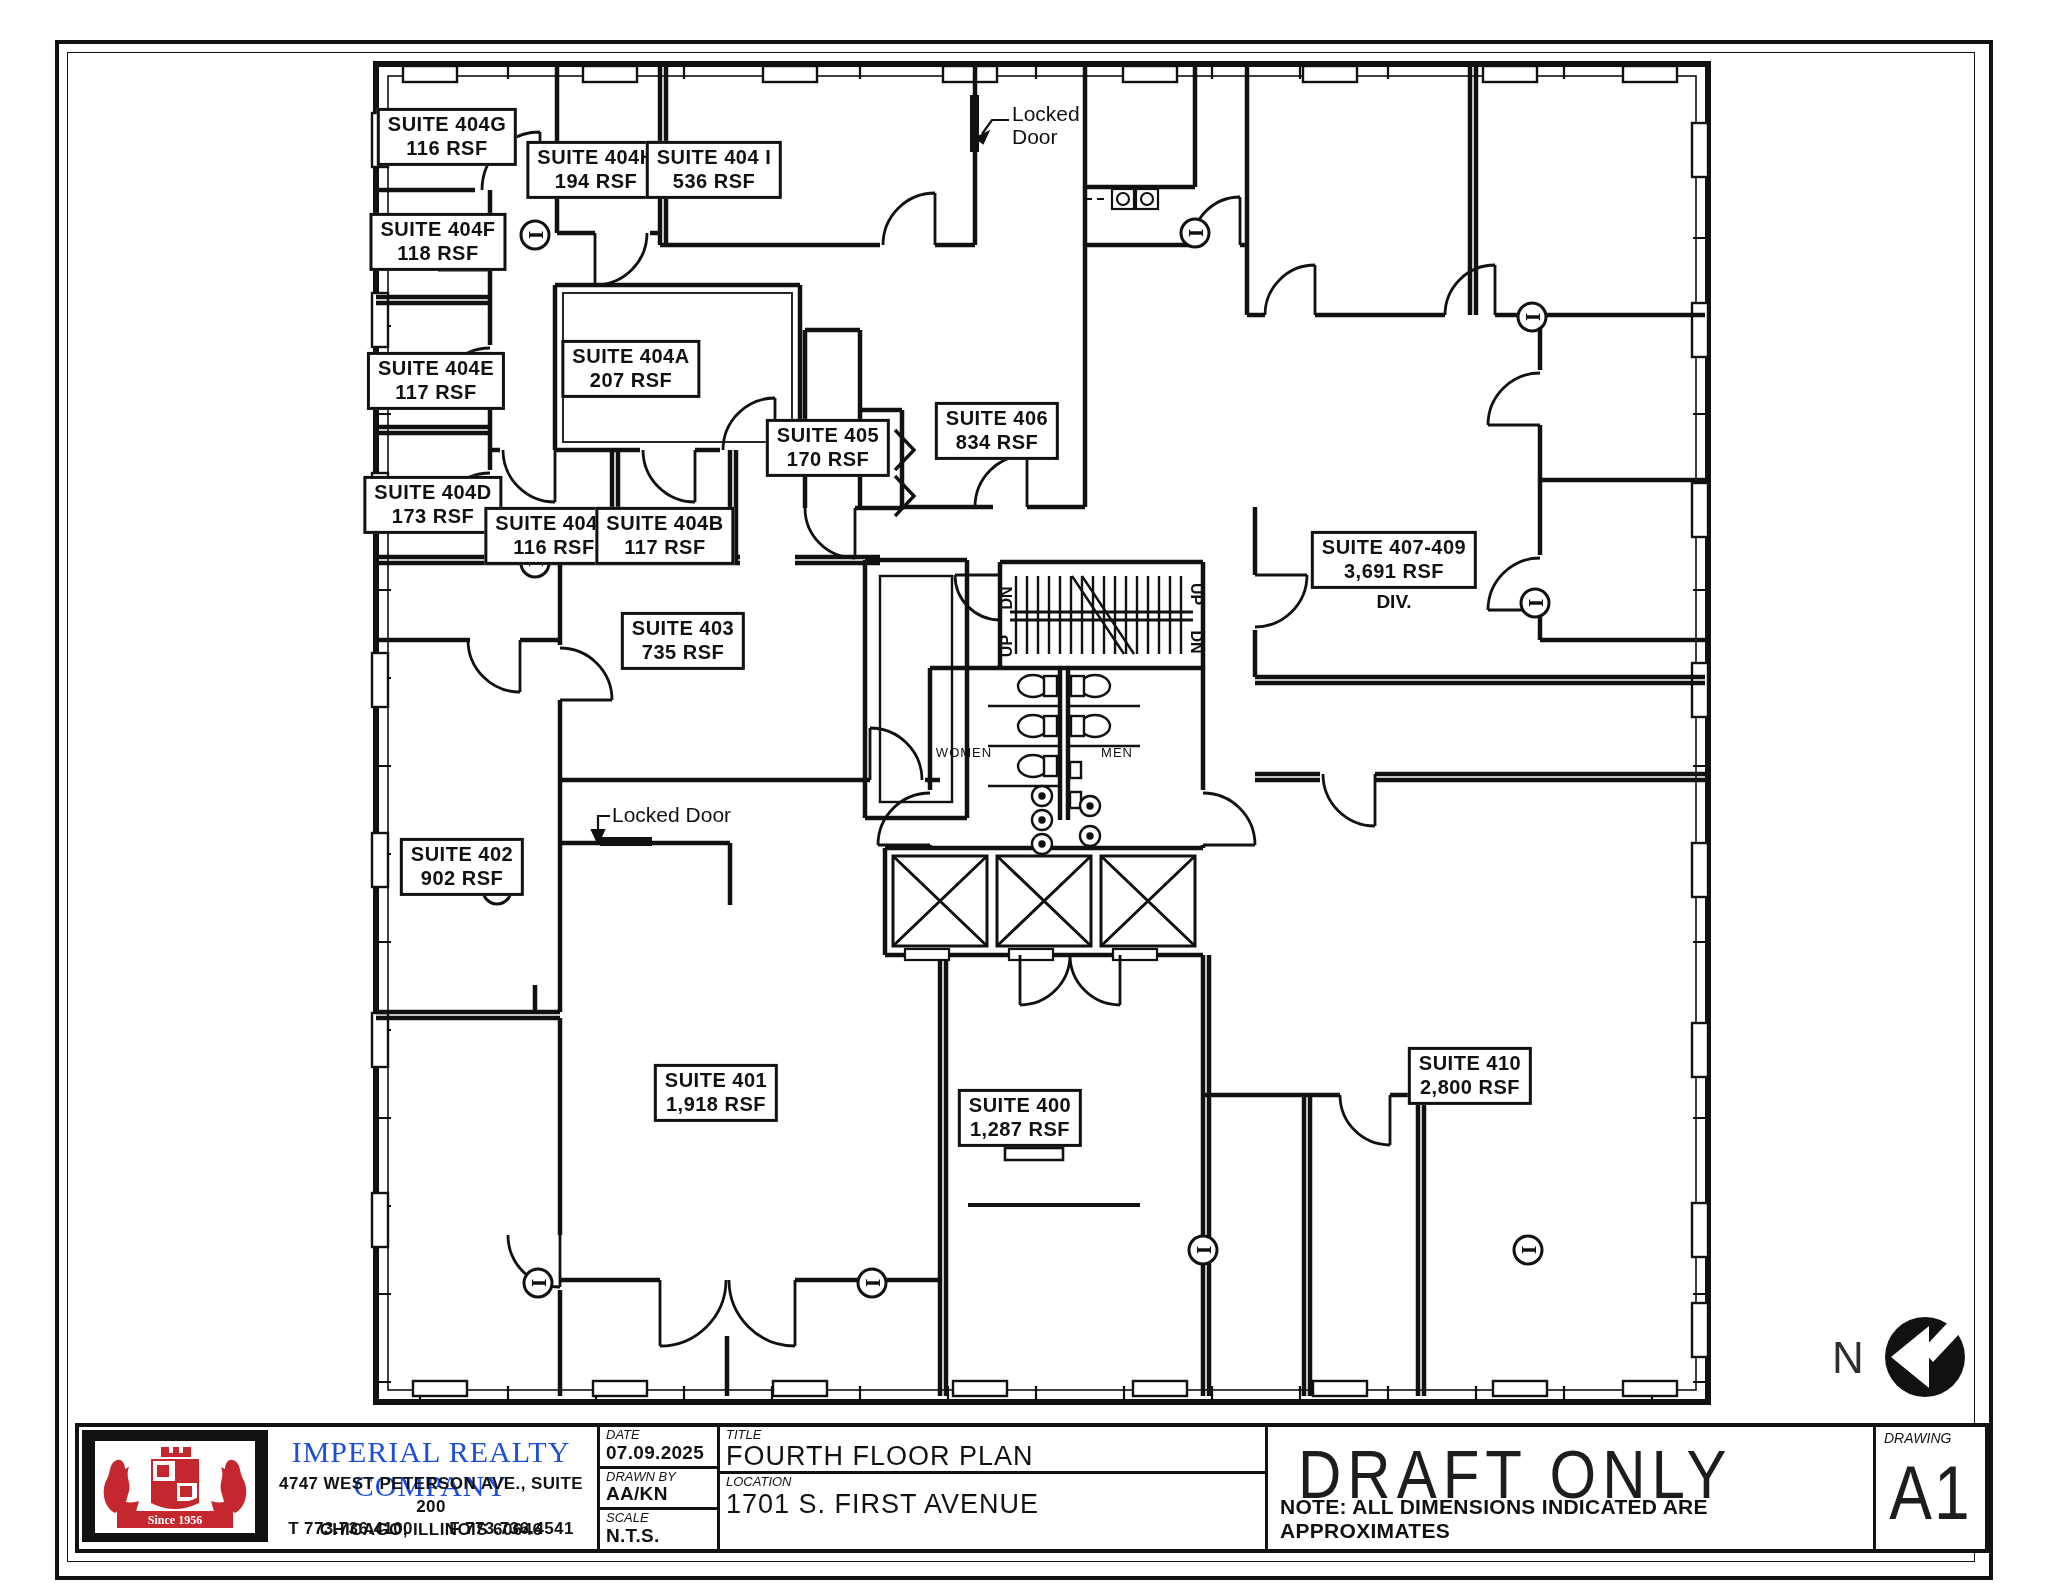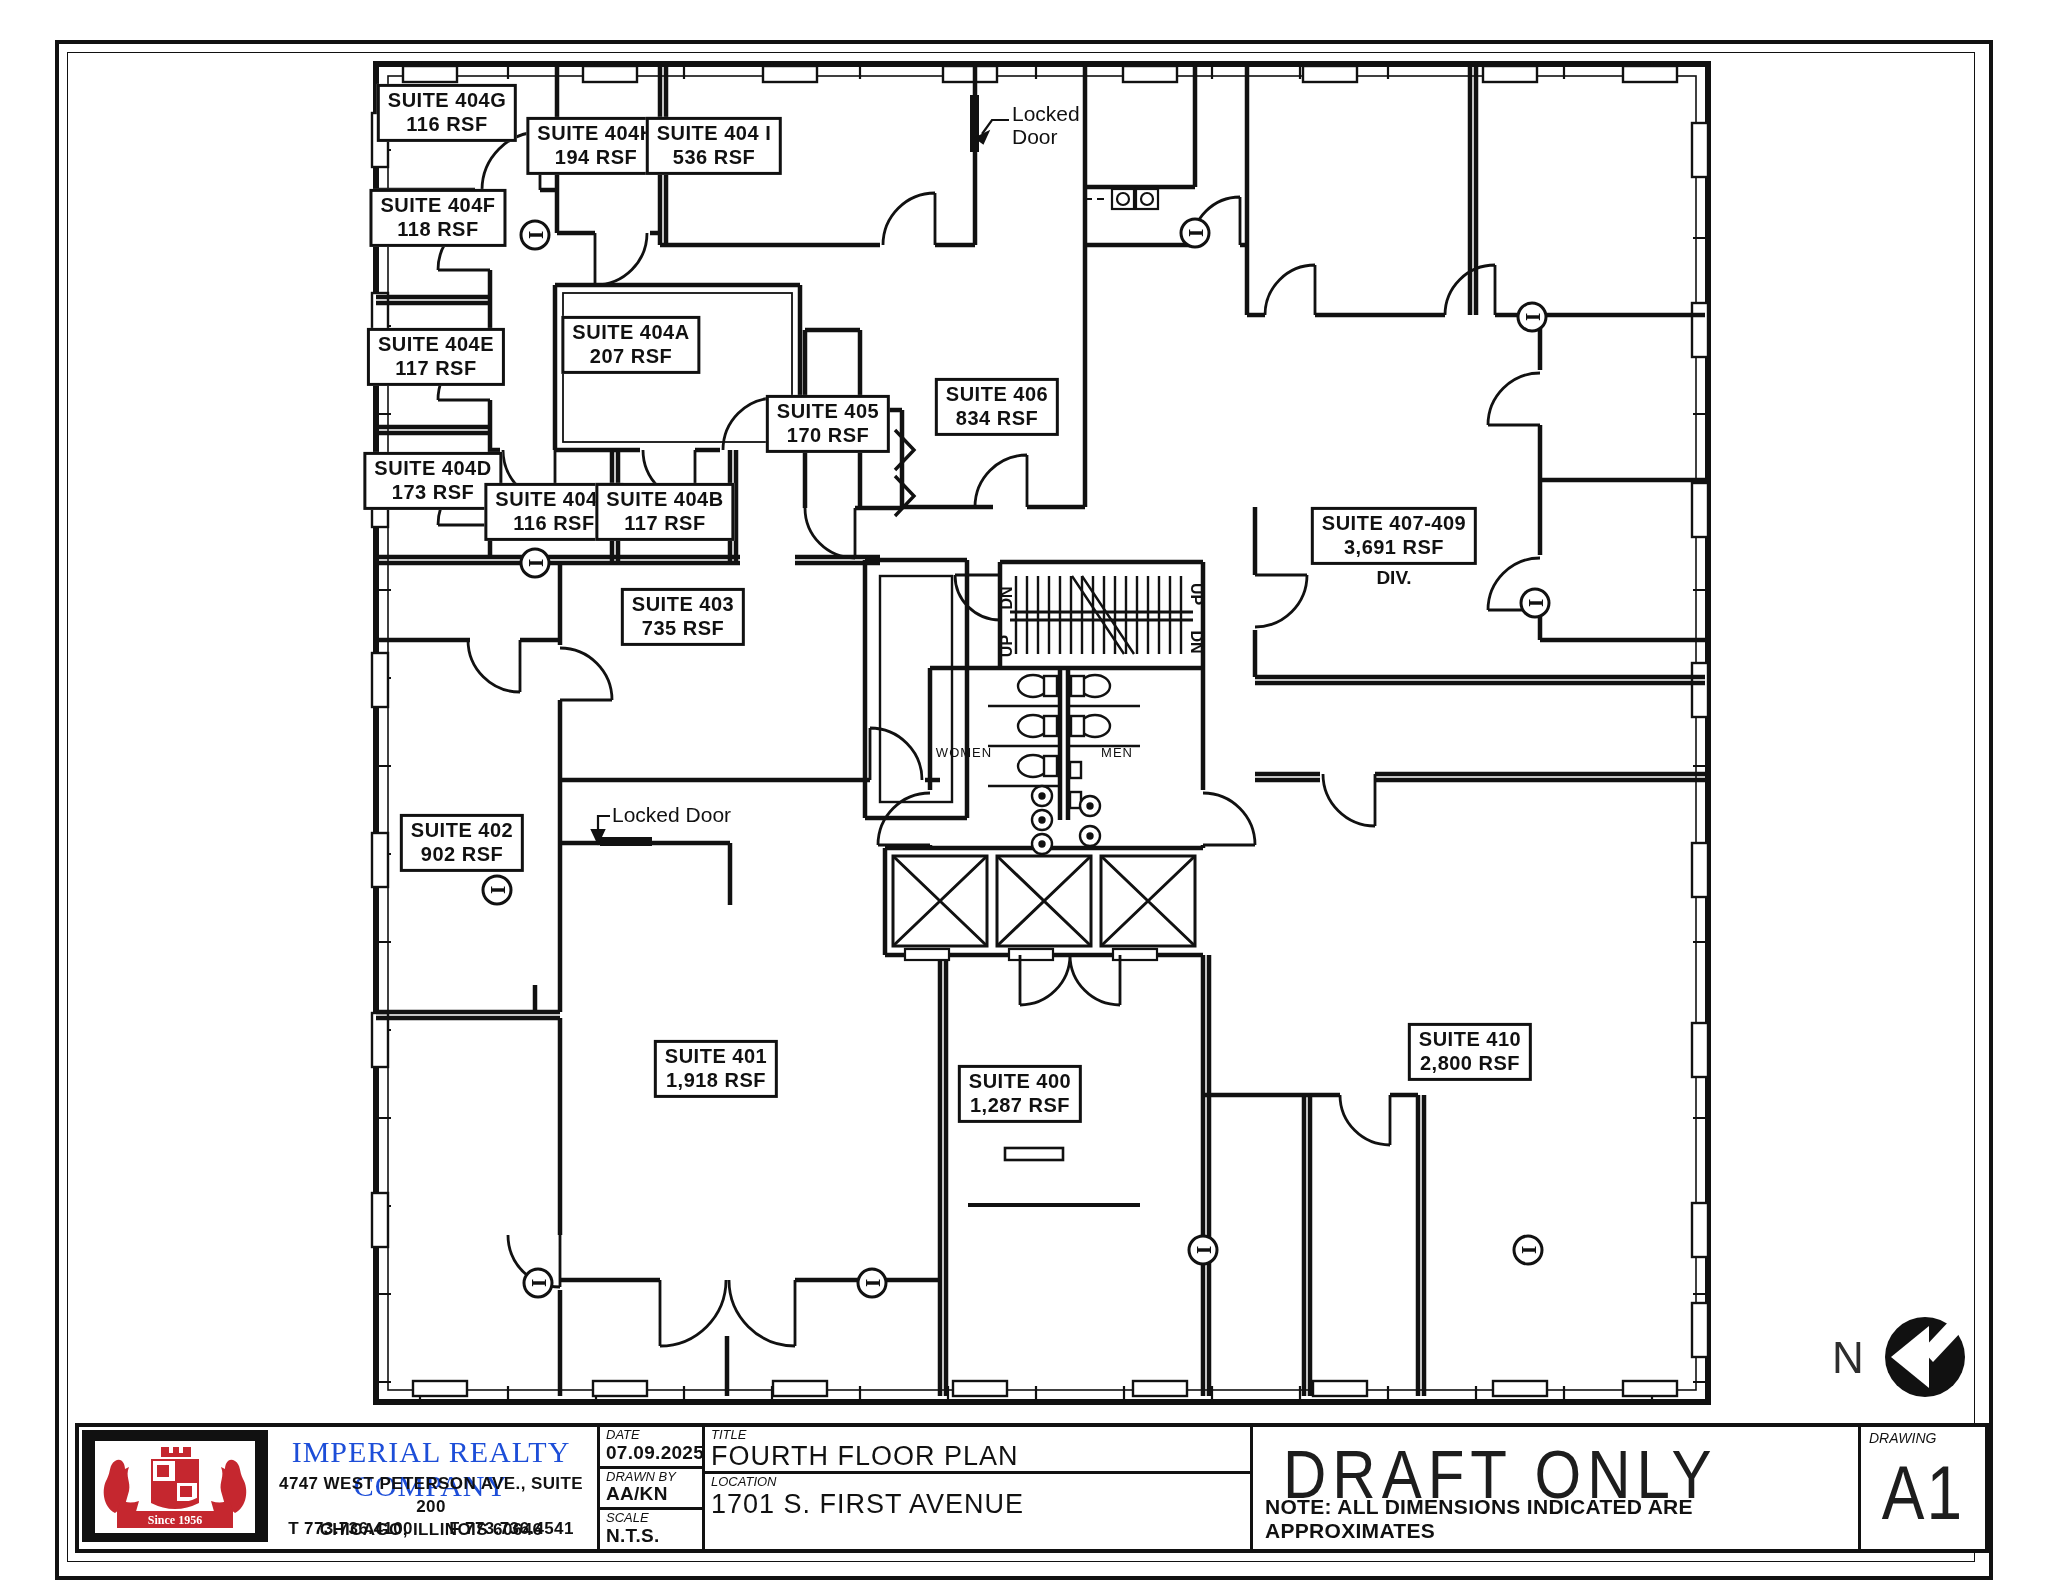--- a/index.html
+++ b/index.html
@@ -2,32 +2,32 @@
 <html><head>
 <meta charset="utf-8">
 <style>
   html,body{margin:0;padding:0;background:#ffffff;}
   .sheet{position:relative;width:2048px;height:1583px;background:#fff;overflow:hidden;
          font-family:"Liberation Sans",sans-serif;color:#111;}
   .border-outer{position:absolute;left:55px;top:40px;width:1930px;height:1532px;border:4px solid #111;}
   .border-inner{position:absolute;left:67px;top:52px;width:1906px;height:1508px;border:1.5px solid #111;}
   svg.plan{position:absolute;left:0;top:0;width:2048px;height:1583px;}
   
-  .suite{position:absolute;transform:translate(-50%,-50%);text-align:center;z-index:5;}
+  .suite{position:absolute;transform:translate(-50%,-50%);text-align:center;z-index:5;margin-top:24px;}
   .suite-box{display:inline-block;background:#fff;border:3px solid #111;padding:2px 8px 3px 8px;
              font-weight:bold;font-size:20px;line-height:1.18;white-space:nowrap;letter-spacing:.5px;}
   .suite-note{font-weight:bold;font-size:19px;margin-top:2px;}
   .lbl{position:absolute;z-index:5;font-size:21px;line-height:1.08;color:#111;}
   
   .tstrip{position:absolute;left:75px;top:1423px;width:1906px;height:122px;border:4px solid #111;
           display:flex;background:#fff;z-index:6;}
   .tcell{position:relative;height:100%;box-sizing:border-box;}
   .tcell + .tcell{border-left:3px solid #111;}
   .c-company{width:518px;}
-  .c-date{width:105px;display:flex;flex-direction:column;}
+  .c-date{width:120px;display:flex;flex-direction:column;}
   .c-title{width:548px;display:flex;flex-direction:column;}
   .c-draft{width:608px;}
   .c-draw{flex:1;}
   .logo-band{position:absolute;left:3px;top:3px;width:186px;height:112px;background:#111;}
   .logo-box{position:absolute;left:16px;top:14px;width:160px;height:92px;background:#fff;}
   .co-name{position:absolute;left:190px;top:8px;width:324px;text-align:center;
            font-family:"Liberation Serif",serif;font-size:30px;letter-spacing:1px;color:#1d4ed8;}
   .co-addr{position:absolute;left:190px;top:46px;width:324px;text-align:center;
            font-size:17px;font-weight:bold;letter-spacing:.4px;line-height:1.35;}
   .co-phone{position:absolute;left:190px;top:92px;width:324px;text-align:center;

